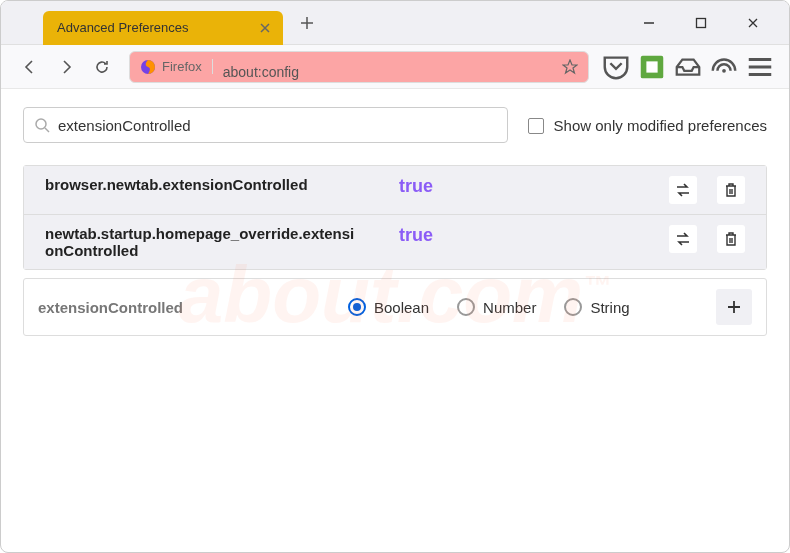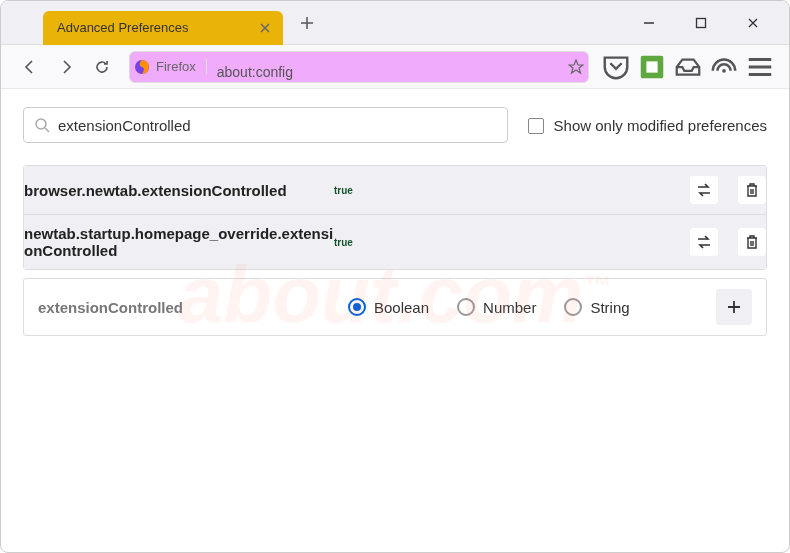--- a/index.html
+++ b/index.html
@@ -14,41 +14,41 @@
 .newtab-btn { width: 28px; height: 28px; display: flex; align-items: center; justify-content: center; margin-left: 10px; cursor: pointer; }
 .newtab-btn svg { width: 14px; height: 14px; }
 .window-controls { margin-left: auto; display: flex; gap: 8px; padding-right: 14px; }
 .win-btn { width: 44px; height: 28px; display: flex; align-items: center; justify-content: center; cursor: pointer; }
 .win-btn svg { width: 12px; height: 12px; }
 
 
 .toolbar { height: 44px; background: #f9f9fb; display: flex; align-items: center; padding: 0 14px; gap: 6px; border-bottom: 1px solid #e8e8e8; }
 .nav-btn { width: 30px; height: 30px; display: flex; align-items: center; justify-content: center; cursor: pointer; border-radius: 4px; }
 .nav-btn svg { width: 16px; height: 16px; stroke: #555; fill: none; stroke-width: 1.6; }
-.urlbar { flex: 1; height: 32px; background: #f0abfc; border: 1px solid #ddd; border-radius: 6px; display: flex; align-items: center; padding: 0 4px; margin: 0 6px; }
+.urlbar { flex: 1; height: 32px; background: #fca5a5; border: 1px solid #ddd; border-radius: 6px; display: flex; align-items: center; padding: 0 10px; margin: 0 6px; }
 .urlbar-icon { width: 16px; height: 16px; margin-right: 6px; }
 .url-context { font-size: 13px; color: #666; padding-right: 10px; border-right: 1px solid #ddd; }
 .url-text { font-size: 14px; color: #555; padding-left: 10px; flex: 1; margin-top: 10px; }
 .urlbar-star { width: 16px; height: 16px; }
 .icon-btn { width: 30px; height: 30px; display: flex; align-items: center; justify-content: center; cursor: pointer; border-radius: 4px; }
 
 
 .content { padding: 18px 22px; }
 .search-row { display: flex; align-items: center; gap: 20px; margin-bottom: 22px; }
 .search-box { flex: 1; height: 36px; border: 1px solid #ccc; border-radius: 4px; display: flex; align-items: center; padding: 0 10px; }
 .search-box svg { width: 16px; height: 16px; margin-right: 8px; opacity: 0.5;}
 .search-input { border: none; outline: none; font-size: 15px; flex: 1; color: #333; }
 .chk-label { display: flex; align-items: flex-end; gap: 10px; font-size: 15px; color: #333; }
 .chk-box { width: 16px; height: 16px; border: 1.5px solid #888; border-radius: 2px; }
 
 .pref-table { border: 1px solid #ddd; border-radius: 3px; }
-.pref-row { display: flex; align-items: center; padding: 10px 0; background: #f0f0f4; min-height: 46px; }
+.pref-row { display: flex; padding: 10px 21px; background: #f0f0f4; min-height: 46px; gap: 44px; }
 .pref-row + .pref-row { border-top: 1px solid #ddd; }
 .pref-name { font-size: 15px; font-weight: 600; color: #222; width: 310px; word-break: break-word; }
-.pref-value { font-size: 10px; font-weight: 600; color: #14532d; flex: 1; }
+.pref-value { font-size: 18px; font-weight: 600; color: #8b5cf6; flex: 1; }
 .pref-actions { display: flex; gap: 20px; }
 .action-btn { width: 28px; height: 28px; background: #fff; border: none; display: flex; align-items: center; justify-content: center; cursor: pointer; border-radius: 3px;}
 .action-btn svg { width: 18px; height: 18px; }
 
 .add-row { margin-top: 8px; border: 1px solid #ddd; border-radius: 3px; display: flex; align-items: center; padding: 10px 14px; min-height: 50px; }
 .add-name { font-size: 15px; font-weight: 600; color: #777; width: 310px; }
 .radio-group { display: flex; gap: 28px; flex: 1; align-items: center;}
 .radio-opt { display: flex; align-items: center; gap: 8px; font-size: 15px; color: #333; }
 .radio-circle { width: 18px; height: 18px; border: 2px solid #999; border-radius: 50%; display: flex; align-items: center; justify-content: center; }
 .radio-circle.selected { border-color: #0060df; }

